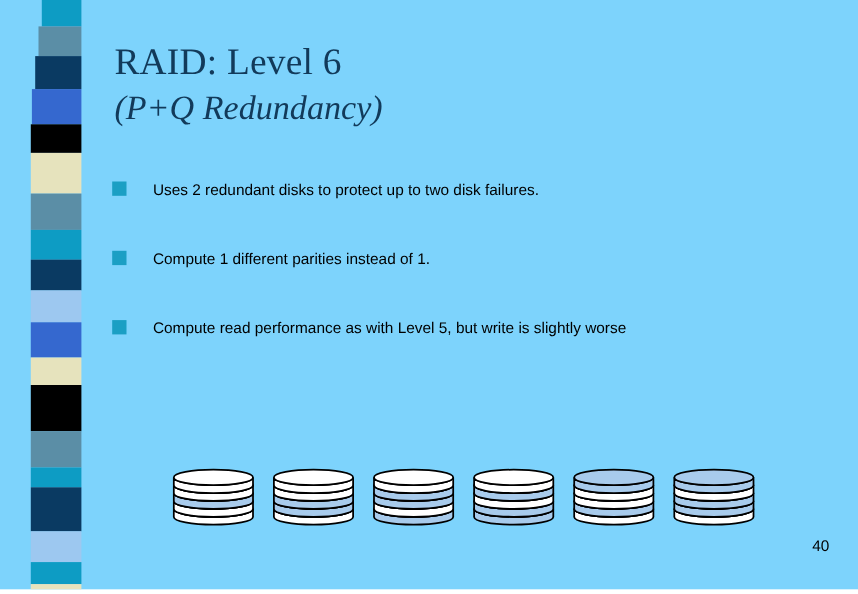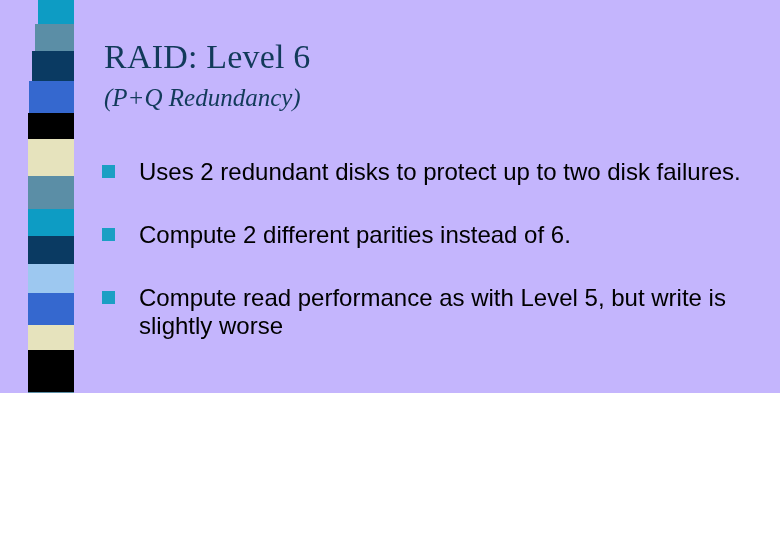--- a/index.html
+++ b/index.html
@@ -7,22 +7,22 @@
     margin: 0;
     padding: 0;
     background: #ffffff;
   }
   body {
     font-family: "Liberation Sans", sans-serif;
   }
   .slide {
     position: relative;
     width: 780px;
-    height: 393px;
-    background: #c4b5fd;
+    height: 536px;
+    background: #7dd3fc;
     overflow: hidden;
     text-decoration: underline;
   }
 
   
   .stripe {
     position: absolute;
     left: 28px;
     top: 0;
     width: 46px;
@@ -45,21 +45,21 @@
     font-family: "Liberation Serif", serif;
     font-size: 34px;
     line-height: 42px;
     color: #123a5a;
     letter-spacing: 0.2px;
     white-space: nowrap;
   }
   .title-line2 {
     font-family: "Liberation Serif", serif;
     font-style: italic;
-    font-size: 25px;
+    font-size: 31px;
     line-height: 40px;
     color: #123a5a;
     white-space: nowrap;
   }
 
   
   .bullets {
     position: absolute;
     left: 102px;
     top: 158px;
@@ -75,21 +75,21 @@
     flex: 0 0 auto;
     width: 13px;
     height: 13px;
     background: #1b9fc4;
     margin-top: 7px;
   }
   .bullet-text {
     flex: 1 1 auto;
     margin-left: 24px;
     font-family: "Liberation Sans", sans-serif;
-    font-size: 24px;
+    font-size: 14px;
     line-height: 28px;
     color: #000000;
   }
 
   
   .disk-row {
     position: absolute;
     left: 155px;
     top: 424px;
     width: 560px;
@@ -148,21 +148,21 @@
     <div class="title-line2">(P+Q Redundancy)</div>
   </div>
 
   <div class="bullets">
     <div class="bullet-row">
       <div class="bullet-marker"></div>
       <div class="bullet-text">Uses 2 redundant disks to protect up to two disk failures.</div>
     </div>
     <div class="bullet-row">
       <div class="bullet-marker"></div>
-      <div class="bullet-text">Compute 2 different parities instead of 6.</div>
+      <div class="bullet-text">Compute 1 different parities instead of 1.</div>
     </div>
     <div class="bullet-row">
       <div class="bullet-marker"></div>
       <div class="bullet-text">Compute read performance as with Level 5, but write is slightly worse</div>
     </div>
   </div>
 
   <div class="disk-row">
       <div class="disk-cell">
         <svg class="disk-svg" width="78" height="56" viewBox="0 0 78 56">

